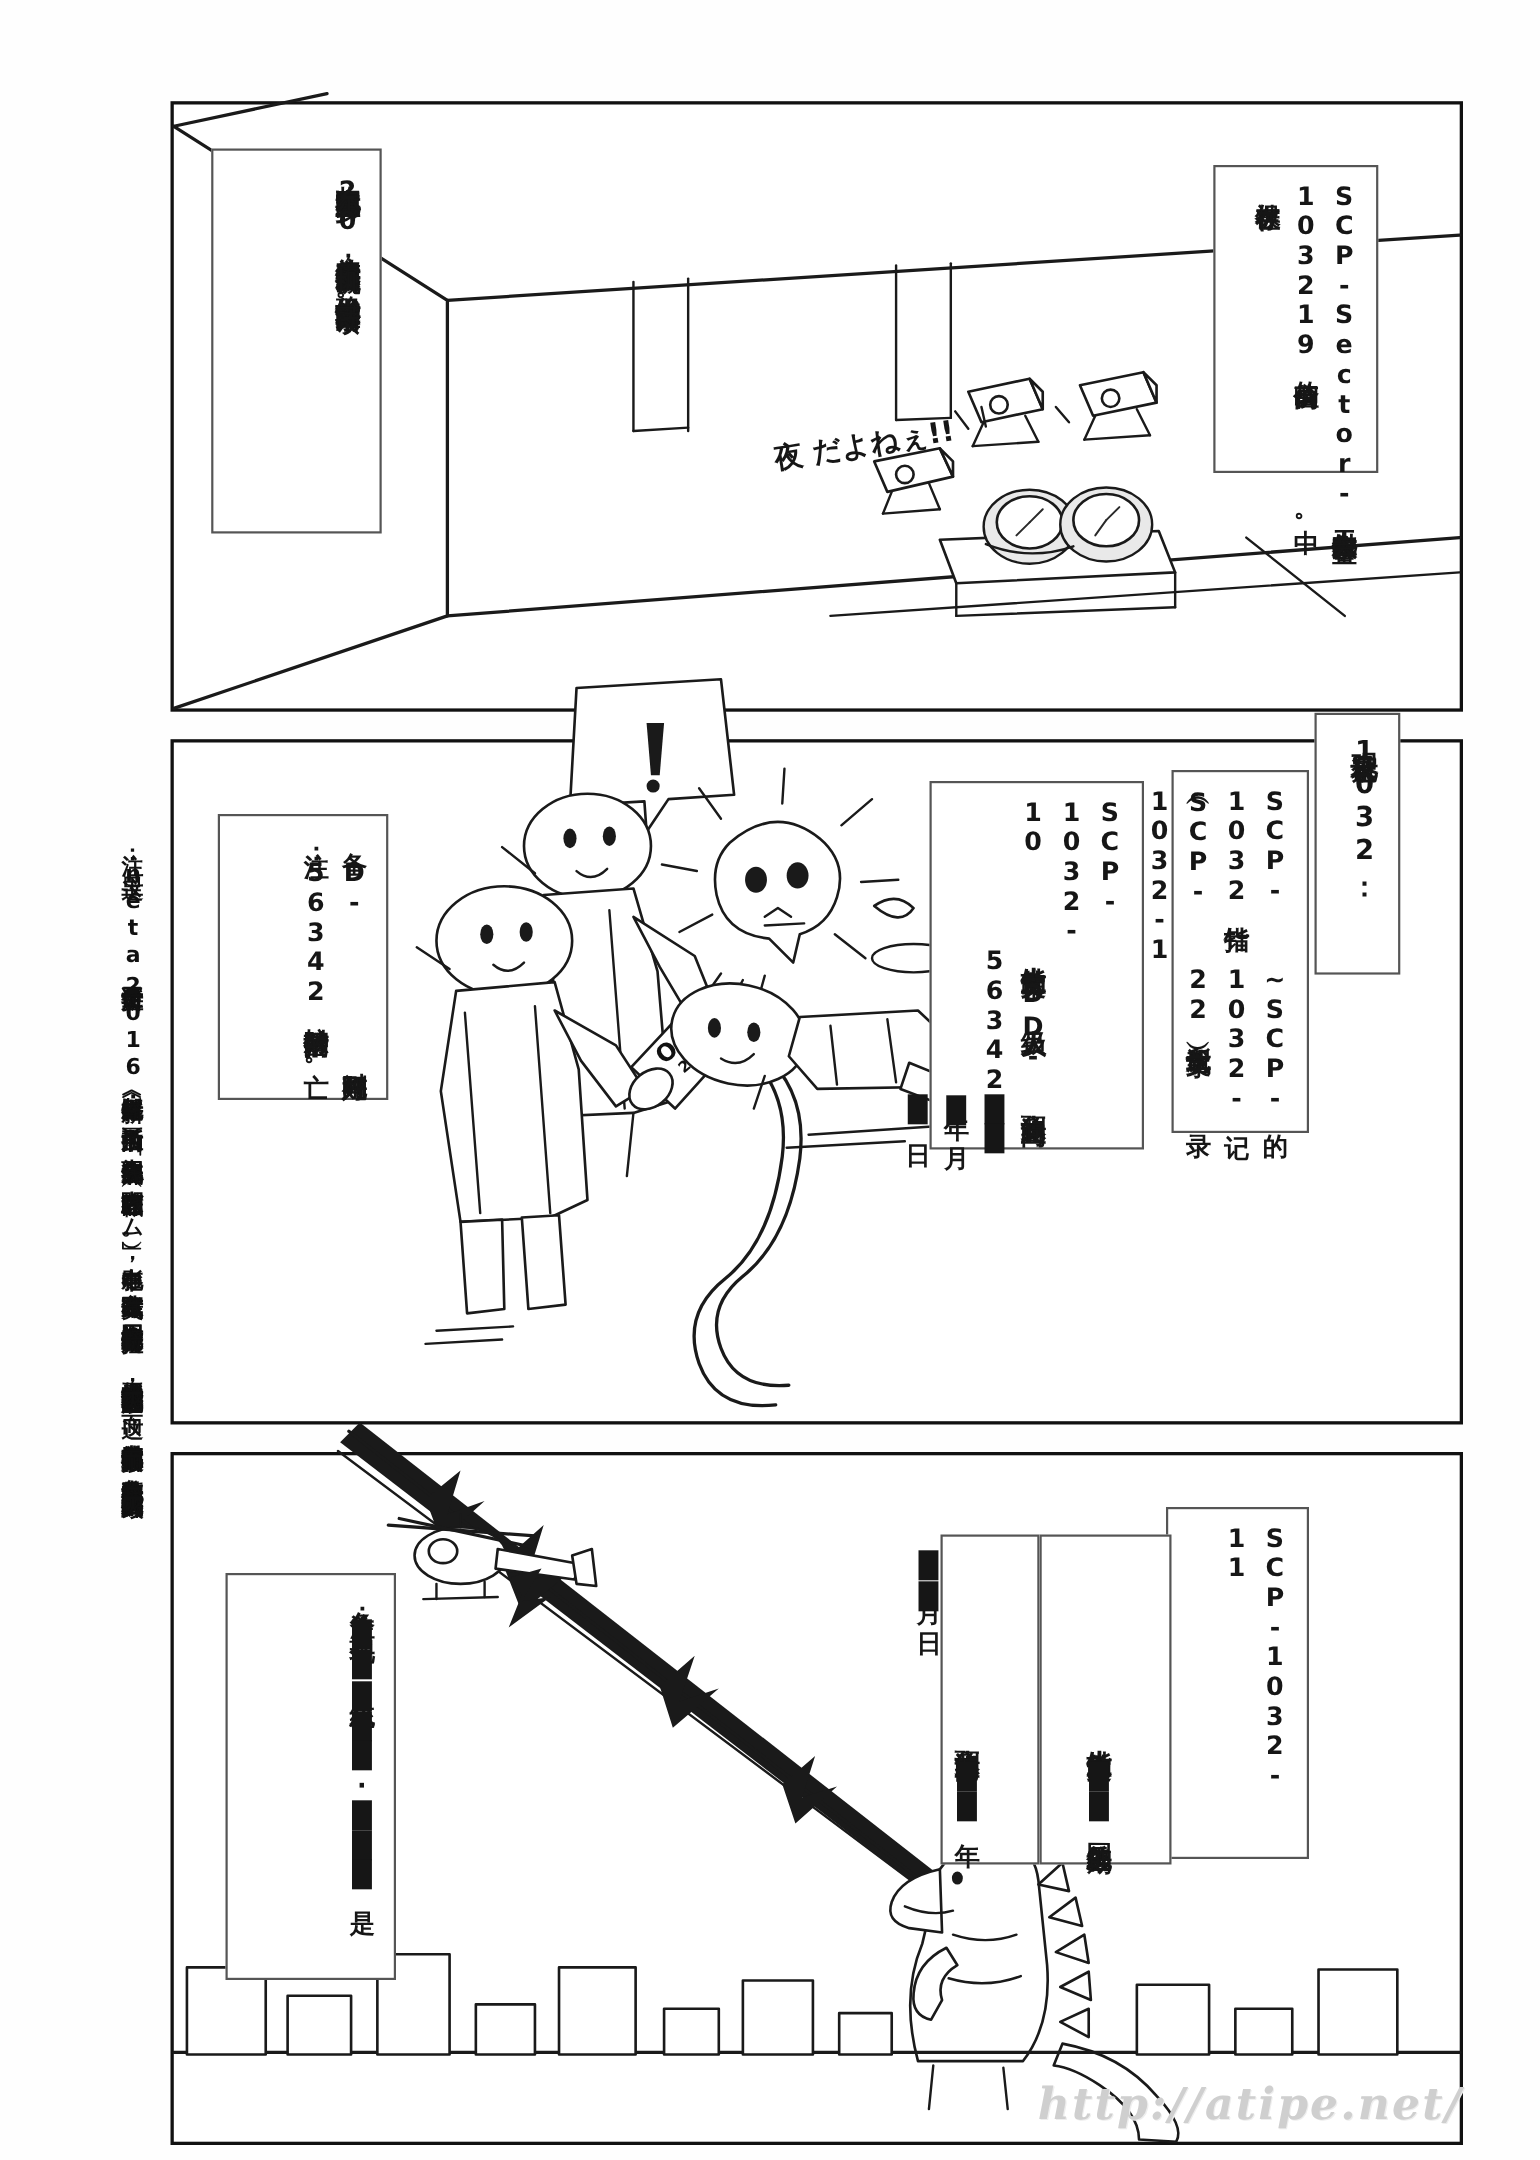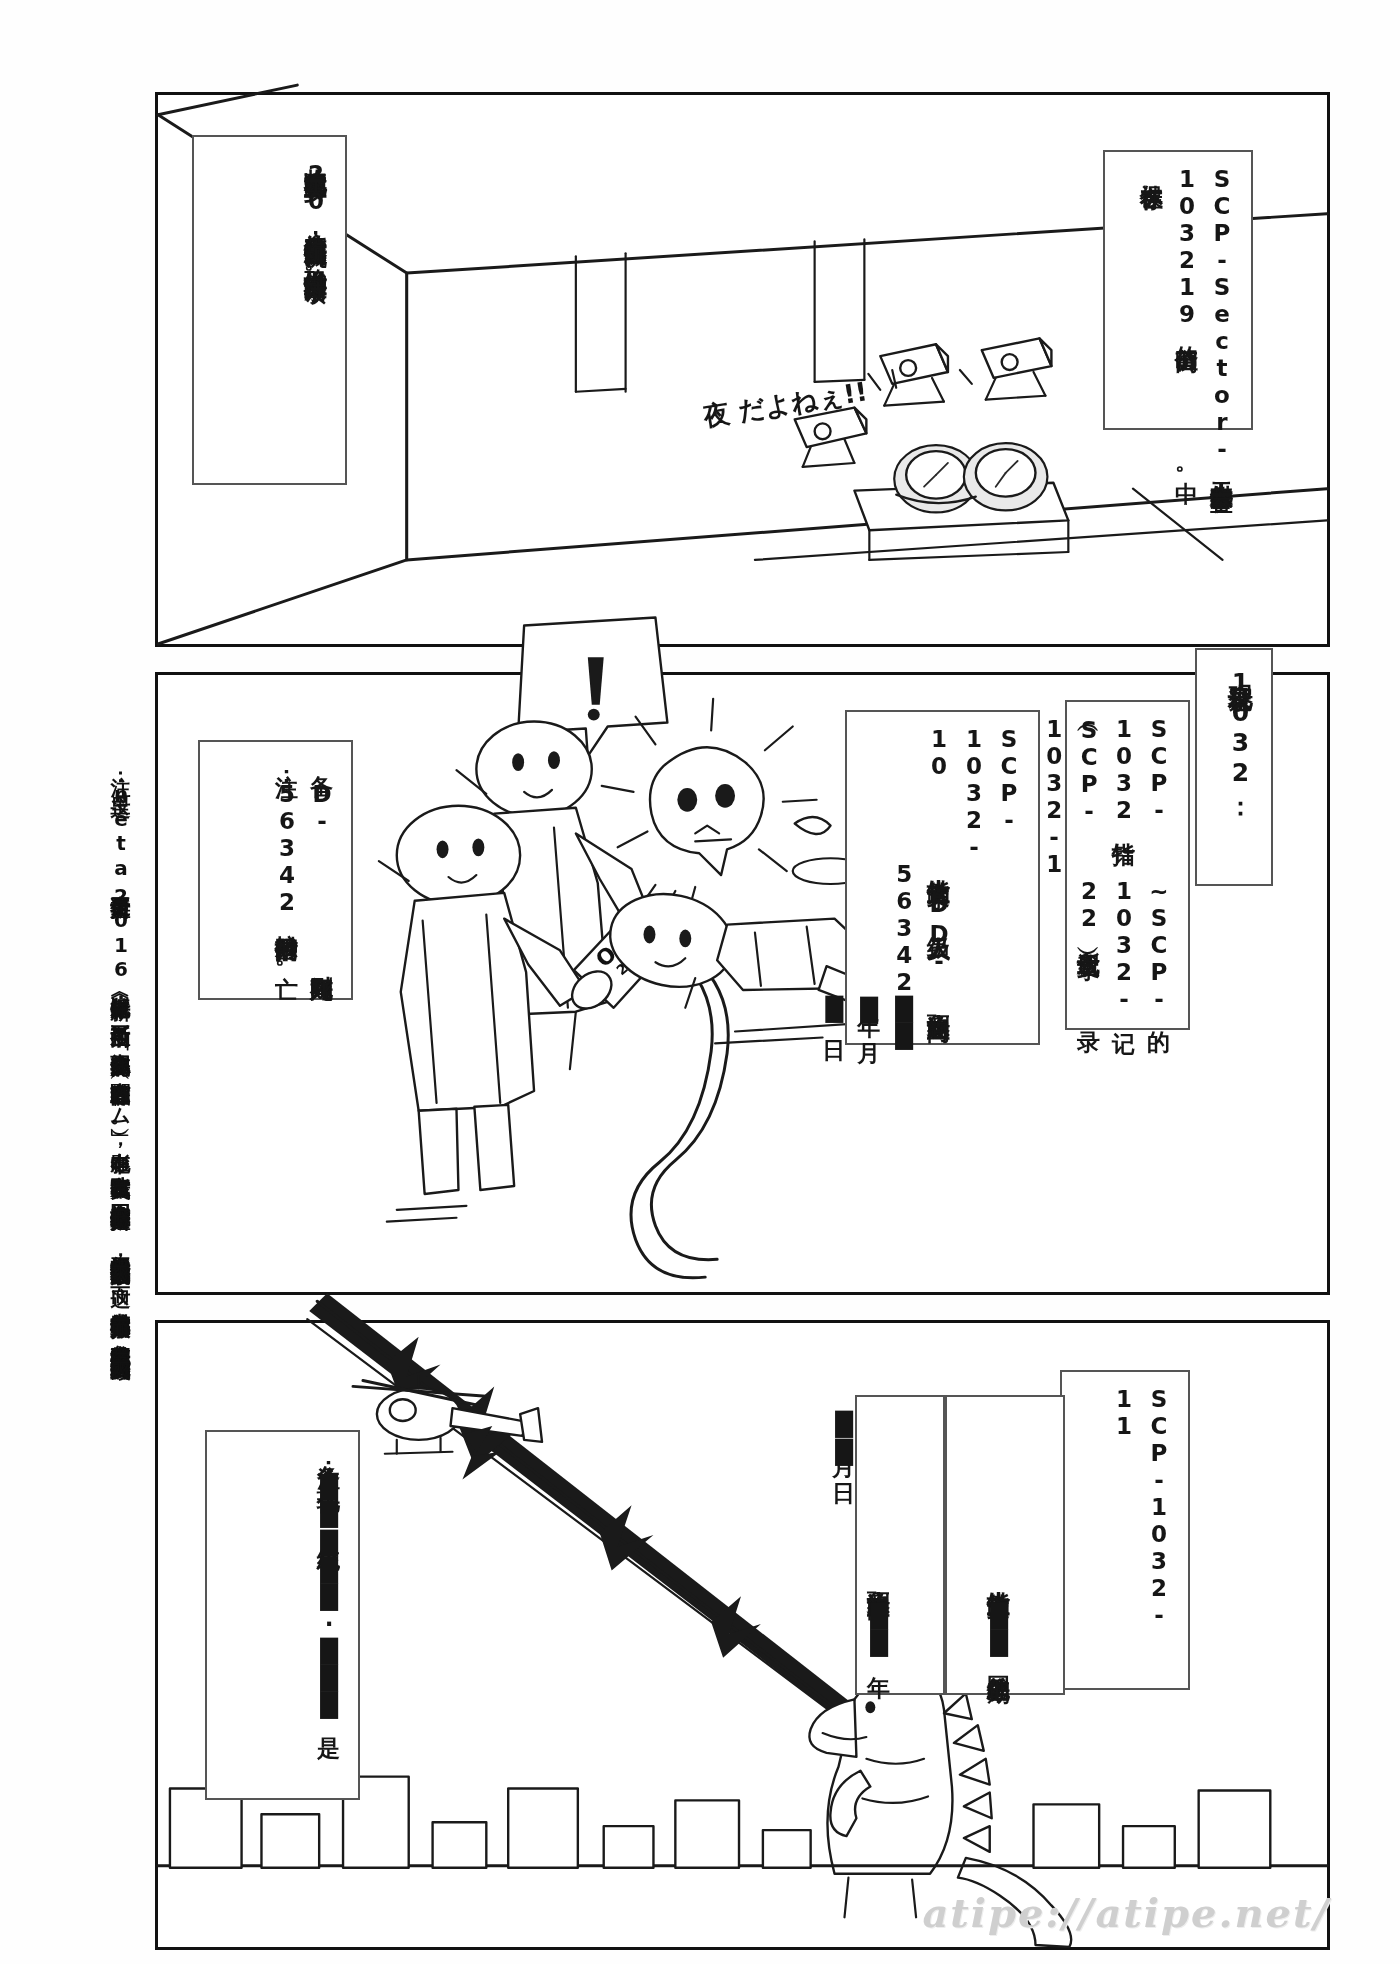--- a/index.html
+++ b/index.html
@@ -362,15 +362,15 @@
   <div id="footnote">
     <span class="ln">注：这里neta自诞生于哥斯拉2016版特摄电影《新·哥斯拉》中的</span>
     <span class="ln">「内阁集体辞职光线</span>
     <span class="ln">（内閣総辞職ビーム）」。在电影中，方舟猪队友美军试</span>
     <span class="ln">图用轰炸机投放炸弹攻击哥斯拉</span>
     <span class="ln">，但被哥斯拉喷出的热能射线扫射将轰炸机全灭，而这一</span>
     <span class="ln">发射线也顺便将收到轰炸警报而</span>
     <span class="ln">准备乘直升机逃跑的包括内阁总理在内的八名内阁成员所乘坐的直升机一同毁灭。</span>
   </div>
 
-  <div id="watermark">atipe://atipe.net/</div>
+  <div id="watermark">http://atipe.net/</div>
 
 </div>
 
 </body></html>

